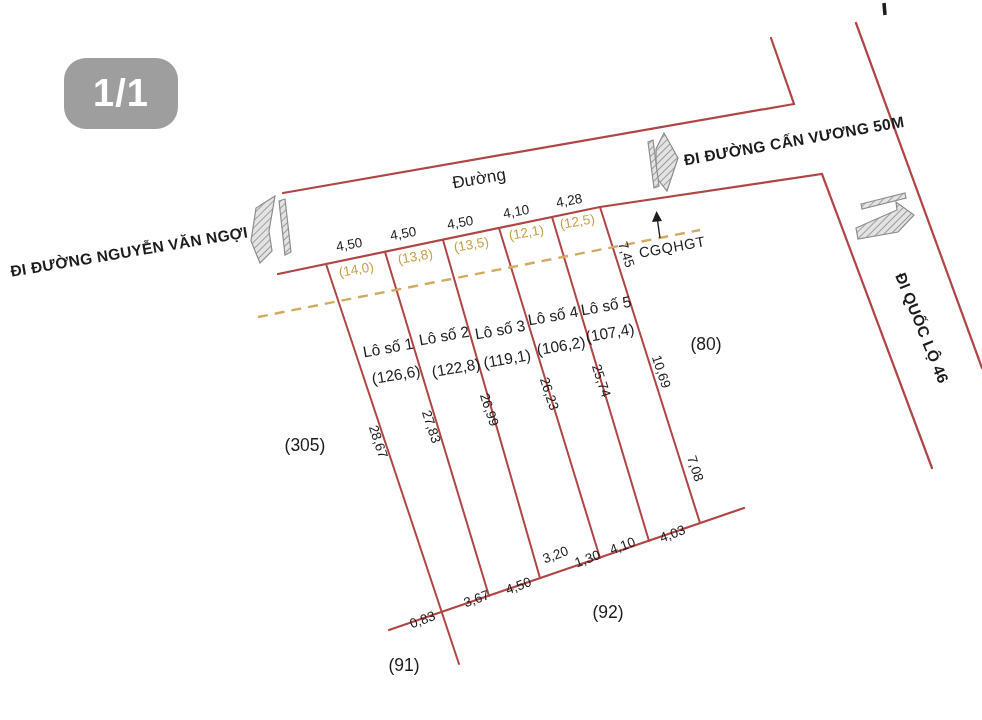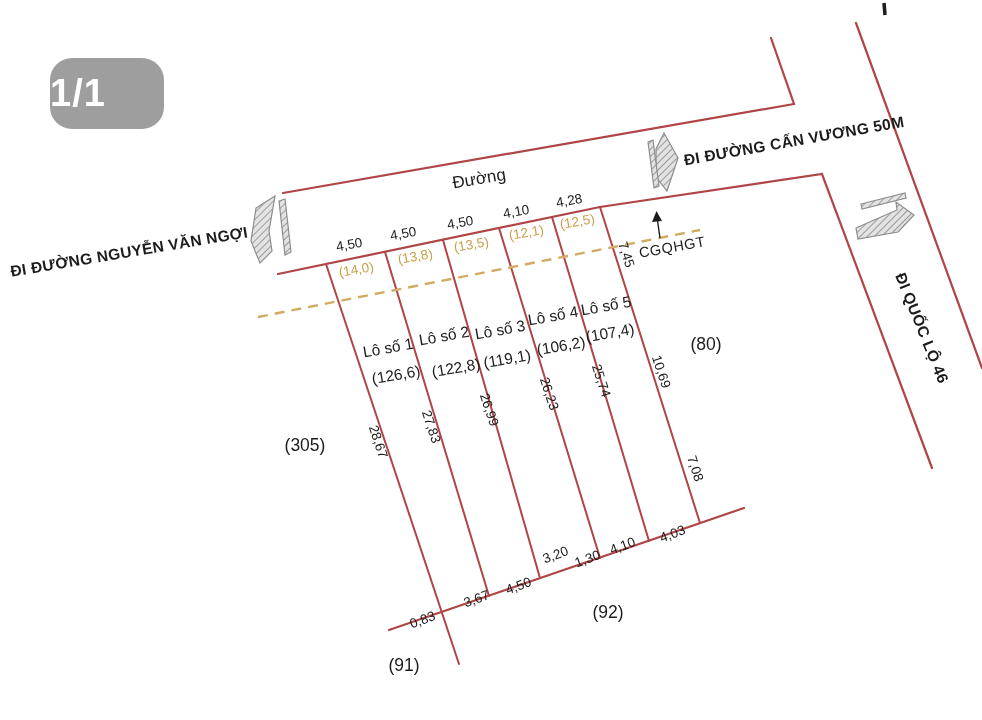--- a/index.html
+++ b/index.html
@@ -6,22 +6,22 @@
     --line_red:#b04546; --dash_tan:#d2ab63; --accent_orange:#c9a04a;
     --badge_gray:#9e9e9e; --ink:#1c1c1c; --paper:#ffffff; --arrow_gray:#8d8d8d;
   }
   html,body{margin:0;padding:0;}
   body{
     width:982px;height:720px;overflow:hidden;background:var(--paper);
     font-family:"Liberation Sans", sans-serif;position:relative;
   }
   .viewer{position:absolute;inset:0;background:var(--paper);}
   .badge{
-    position:absolute;left:50px;top:58px;width:114px;height:71px;border-radius:22px;
-    background:var(--badge_gray);color:#fff;display:flex;align-items:center;justify-content:flex-start;
+    position:absolute;left:64px;top:58px;width:114px;height:71px;border-radius:22px;
+    background:var(--badge_gray);color:#fff;display:flex;align-items:center;justify-content:center;
     font-size:38px;font-weight:700;letter-spacing:1px;
   }
   svg{position:absolute;left:0;top:0;}
   .red{stroke:var(--line_red);stroke-width:2.2;fill:none;stroke-linecap:round;}
   .lotline{stroke-width:2;}
   .dashline{stroke:var(--dash_tan);stroke-width:2.4;fill:none;stroke-dasharray:10 7;stroke-linecap:butt;}
   .hatched{fill:url(#hatch);stroke:var(--arrow_gray);stroke-width:1.2;}
   .blackline{stroke:var(--ink);stroke-width:1.4;fill:none;}
   .tick{stroke:var(--ink);stroke-width:3.5;fill:none;}
   text{fill:var(--ink);}

